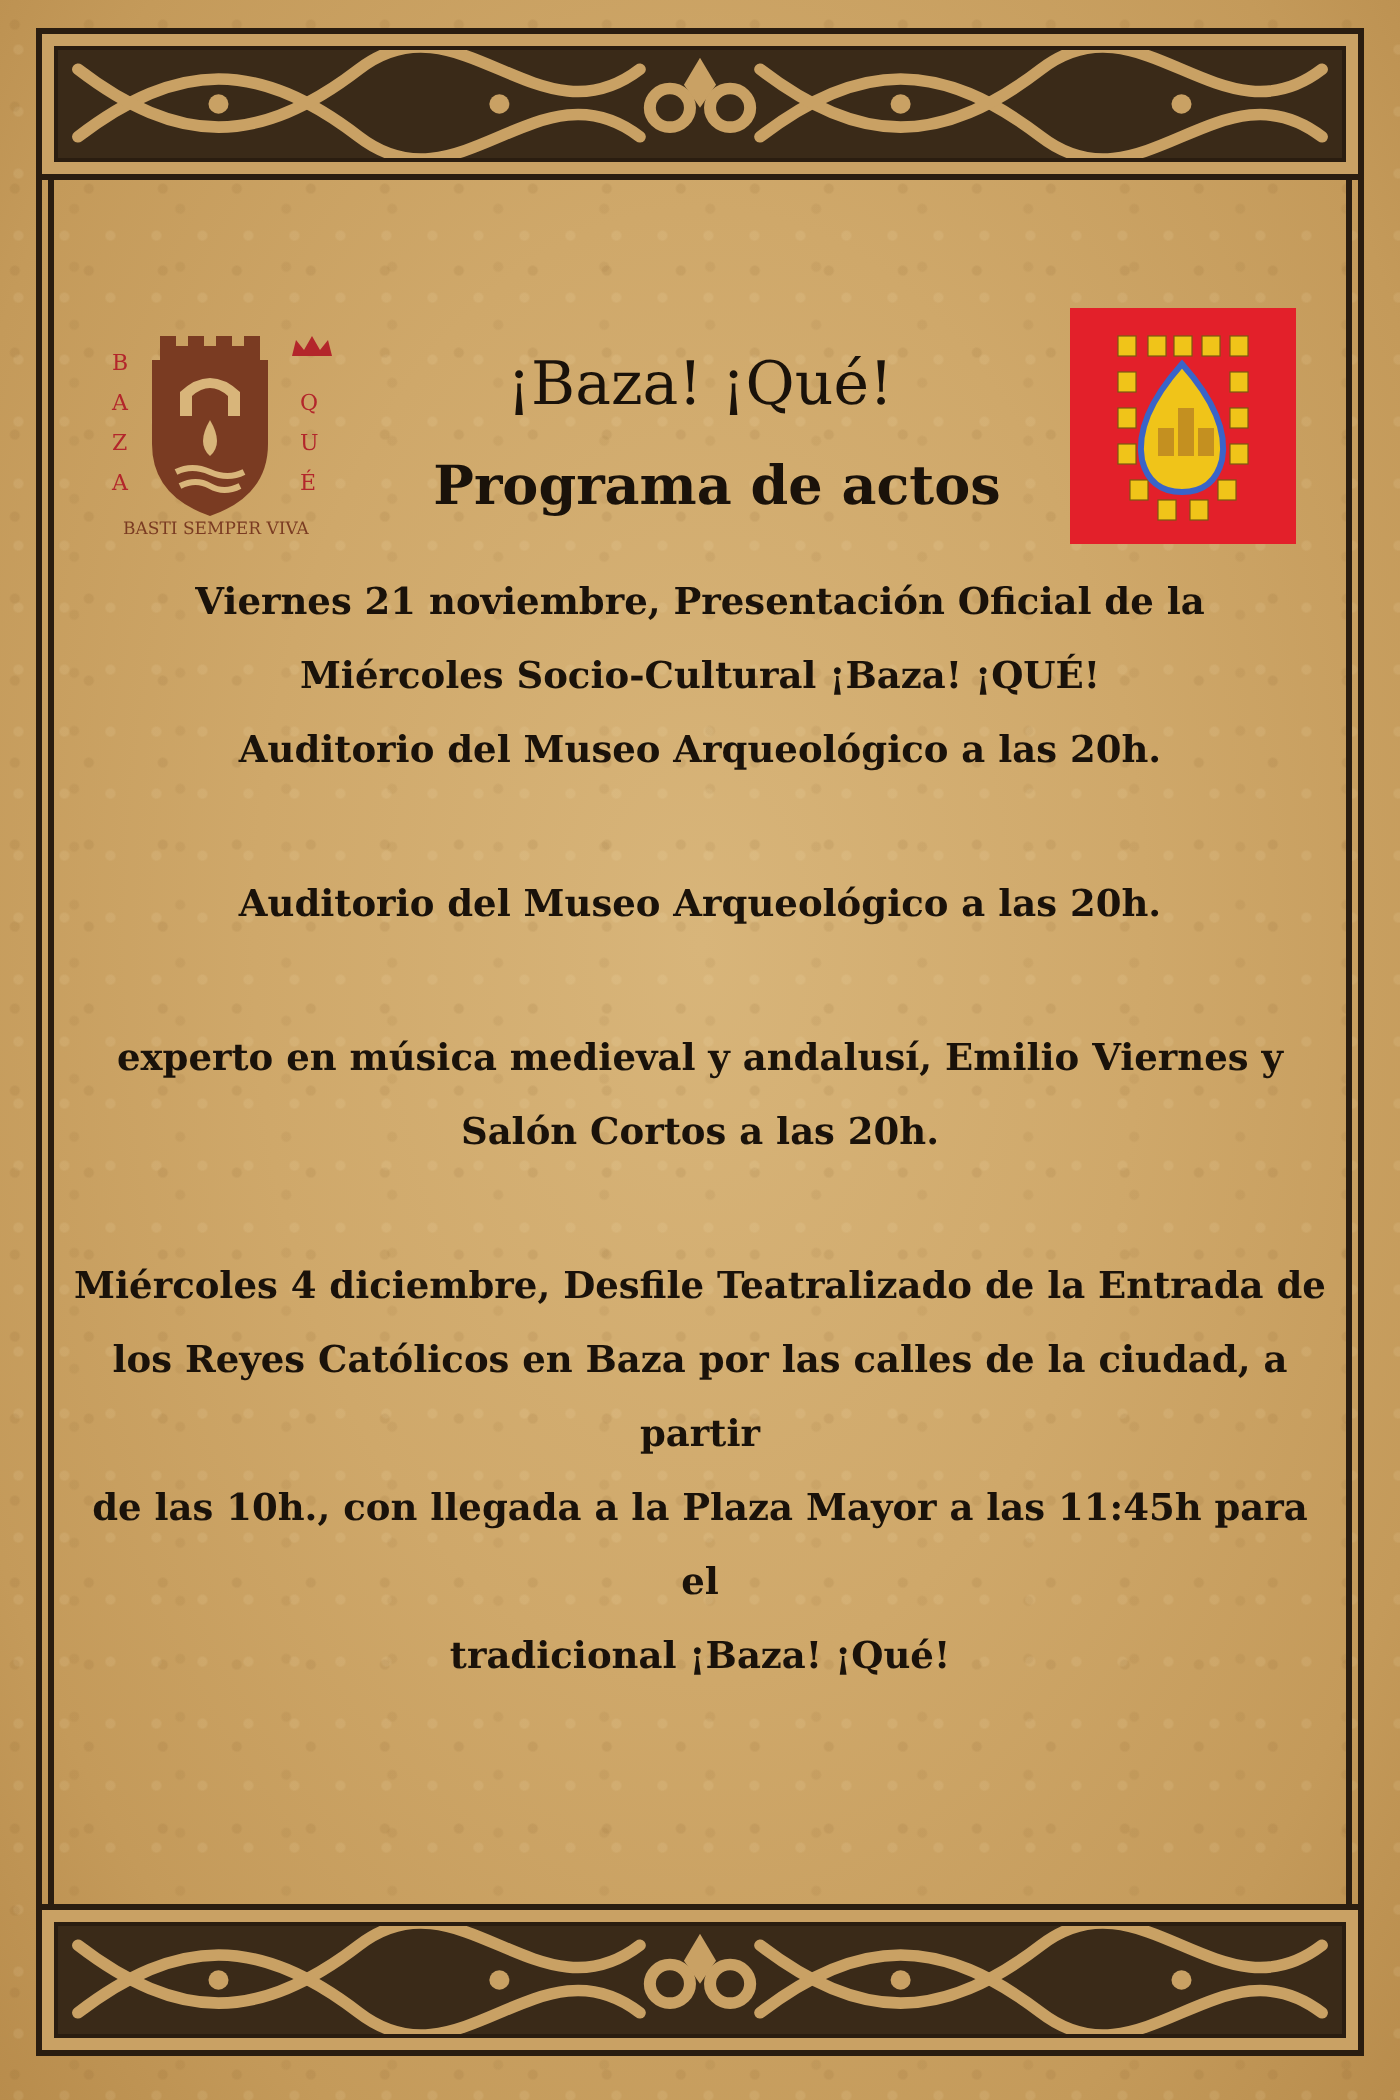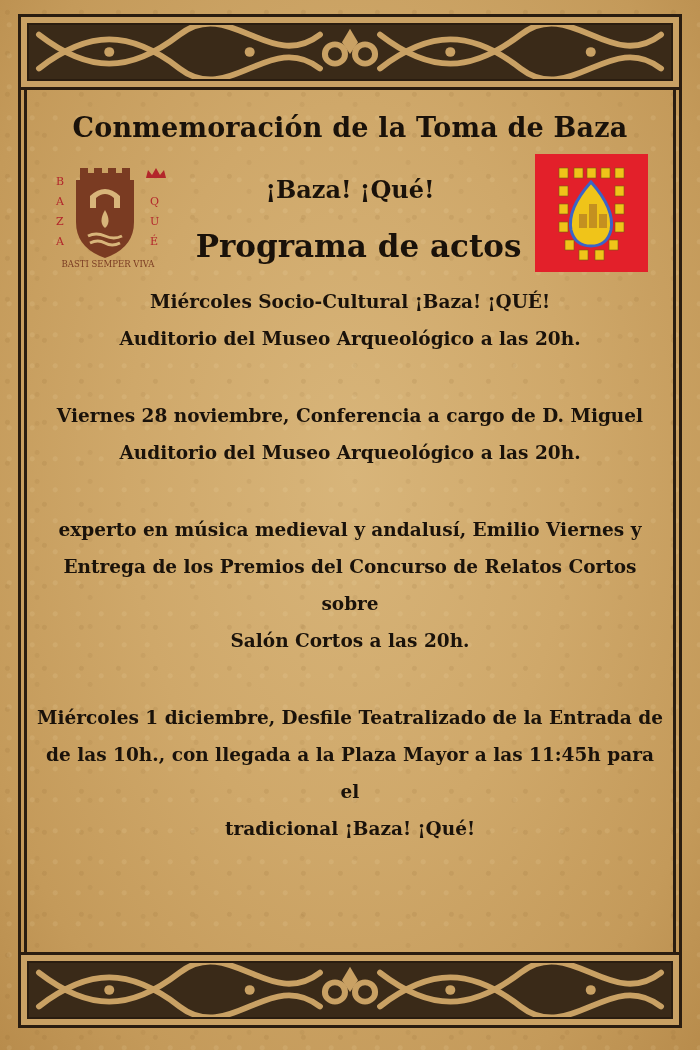--- a/index.html
+++ b/index.html
@@ -43,25 +43,25 @@
     position:absolute; left:36px; right:36px; top:100px; bottom:100px;
     text-align:center; color:#1a120a;
   }
   .title {
     position:absolute; left:0; right:0; top:12px;
     font-family:"DejaVu Serif", serif; font-weight:bold; font-size:27px;
     letter-spacing:0.2px;
   }
   .subtitle {
     position:absolute; left:0; right:0; top:75px;
-    font-weight:bold; font-size:24px;
+    font-weight:normal; font-size:30px;
   }
   .subtitle2 {
     position:absolute; left:17px; right:0; top:128px;
-    font-weight:bold; font-size:31px;
+    font-weight:bold; font-size:27px;
   }
   .logo-left {
     position:absolute; left:14px; top:60px; width:116px; height:112px;
   }
   .flag-right {
     position:absolute; left:499px; top:54px; width:113px; height:118px;
     background:#e3202a;
   }
   .events {
     position:absolute; left:0; right:0; top:183px;
@@ -95,21 +95,20 @@
           <circle cx="560" cy="28" r="5"></circle>
       </g>
     </svg>
   </div>
 </div>
 
 <div class="frame-side frame-left"></div>
 <div class="frame-side frame-right"></div>
 
 <div class="content">
-  <div class="title">Conmemoración de la Toma de Baza</div>
 
   <div class="logo-left">
     <svg viewBox="0 0 116 112" width="116" height="112">
       <g class="sm-red" font-family="DejaVu Serif, serif" font-size="11">
         <text x="6" y="25">B</text>
         <text x="6" y="45">A</text>
         <text x="6" y="65">Z</text>
         <text x="6" y="85">A</text>
         <text x="100" y="45">Q</text>
         <text x="100" y="65">U</text>
@@ -153,34 +152,34 @@
       <g fill="#c49020">
         <rect x="44" y="60" width="8" height="14"></rect>
           <rect x="54" y="50" width="8" height="24"></rect>
           <rect x="64" y="60" width="8" height="14"></rect>
       </g>
     </svg>
   </div>
 
   <div class="events">
     <div class="event">
+      <p>Viernes 21 noviembre, Presentación Oficial de la</p>
       <p>Miércoles Socio-Cultural ¡Baza! ¡QUÉ!</p>
       <p>Auditorio del Museo Arqueológico a las 20h.</p>
     </div>
     <div class="event">
-      <p>Viernes 28 noviembre, Conferencia a cargo de D. Miguel</p>
       <p>Auditorio del Museo Arqueológico a las 20h.</p>
     </div>
     <div class="event">
       <p>experto en música medieval y andalusí, Emilio Viernes y</p>
-      <p>Entrega de los Premios del Concurso de Relatos Cortos sobre</p>
       <p>Salón Cortos a las 20h.</p>
     </div>
     <div class="event">
-      <p>Miércoles 1 diciembre, Desfile Teatralizado de la Entrada de</p>
+      <p>Miércoles 4 diciembre, Desfile Teatralizado de la Entrada de</p>
+      <p>los Reyes Católicos en Baza por las calles de la ciudad, a partir</p>
       <p>de las 10h., con llegada a la Plaza Mayor a las 11:45h para el</p>
       <p>tradicional ¡Baza! ¡Qué!</p>
     </div>
   </div>
 </div>
 
 <div class="band band-bottom">
   <div class="band-inner">
     <svg viewBox="0 0 640 56" preserveAspectRatio="none">
       <g fill="none" stroke="#c9a164" stroke-width="6" stroke-linecap="round">

